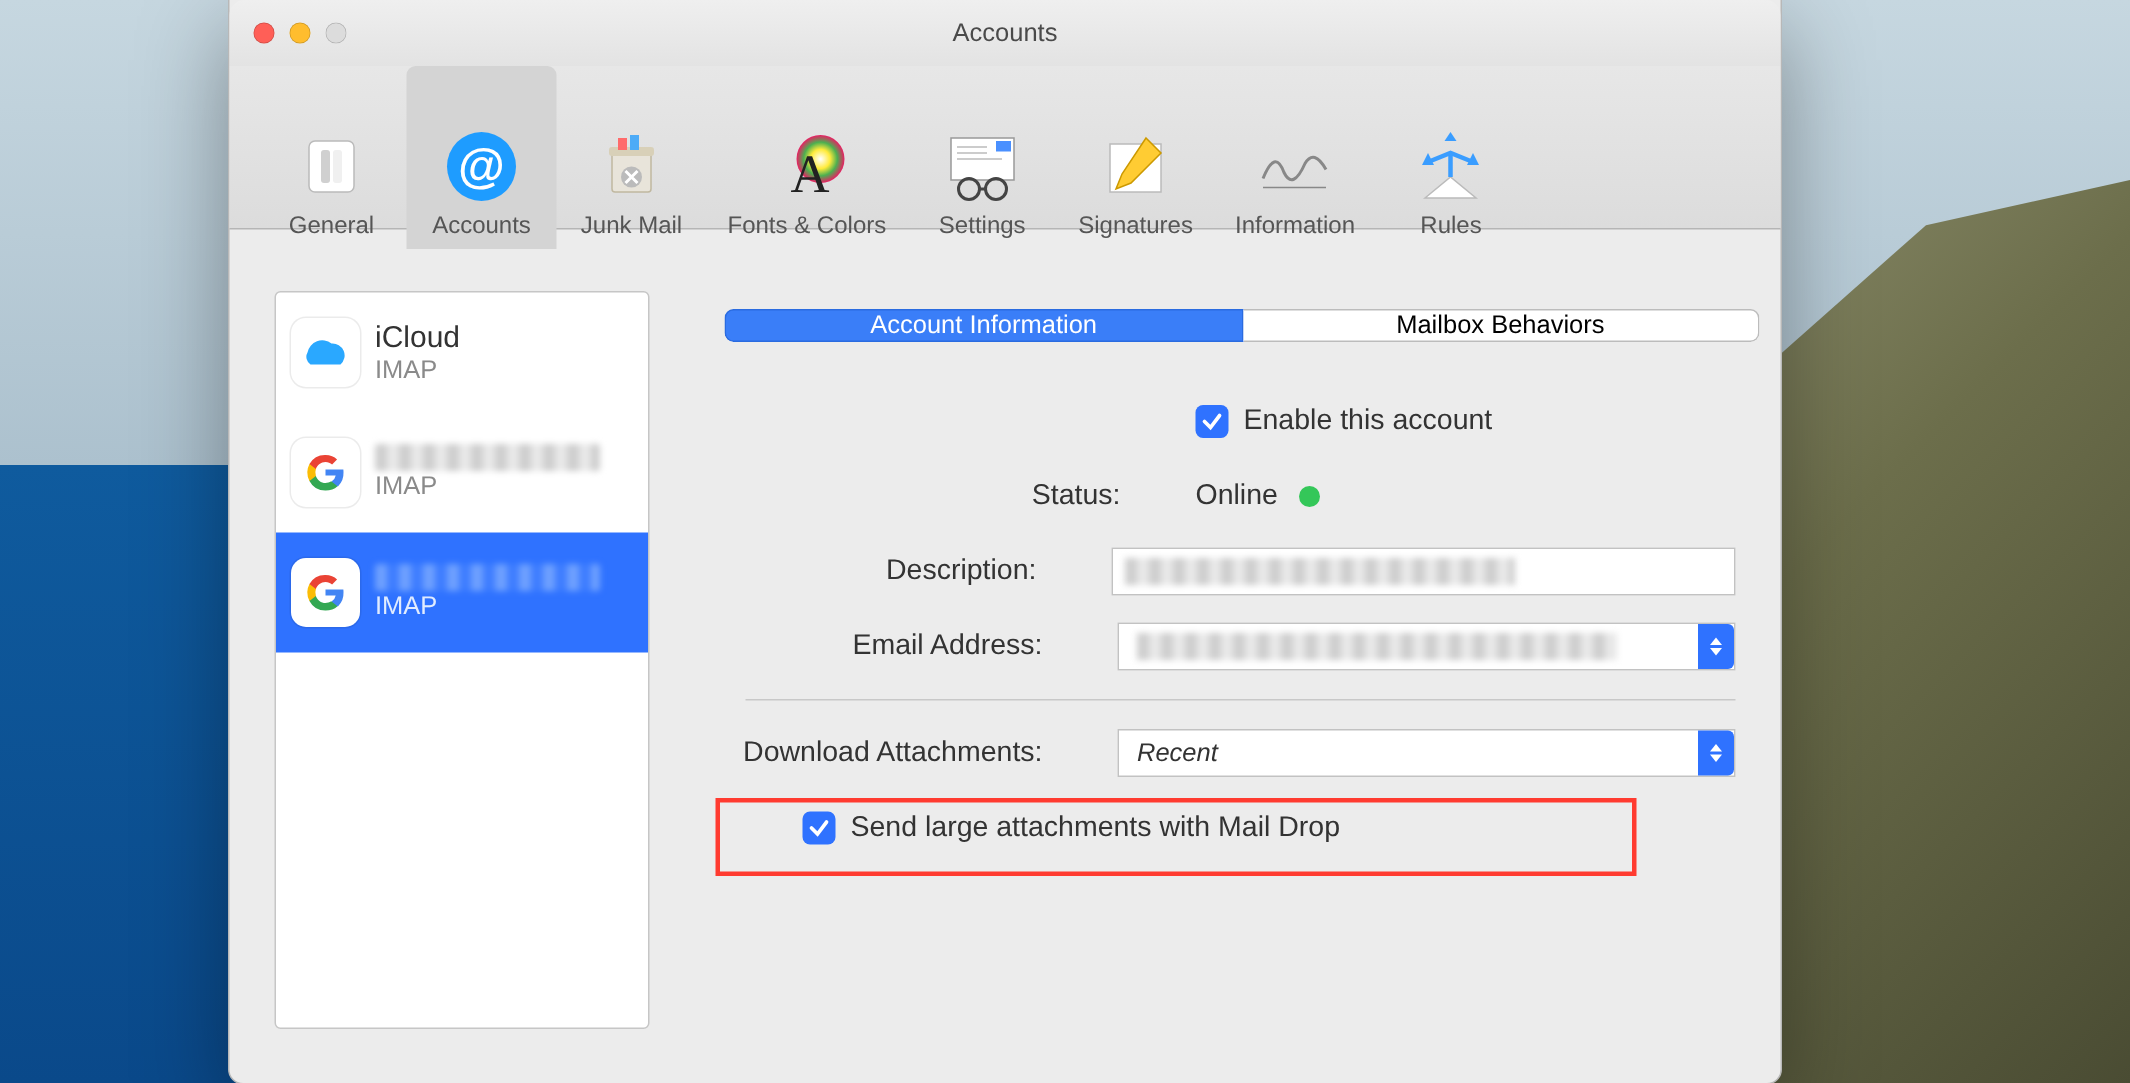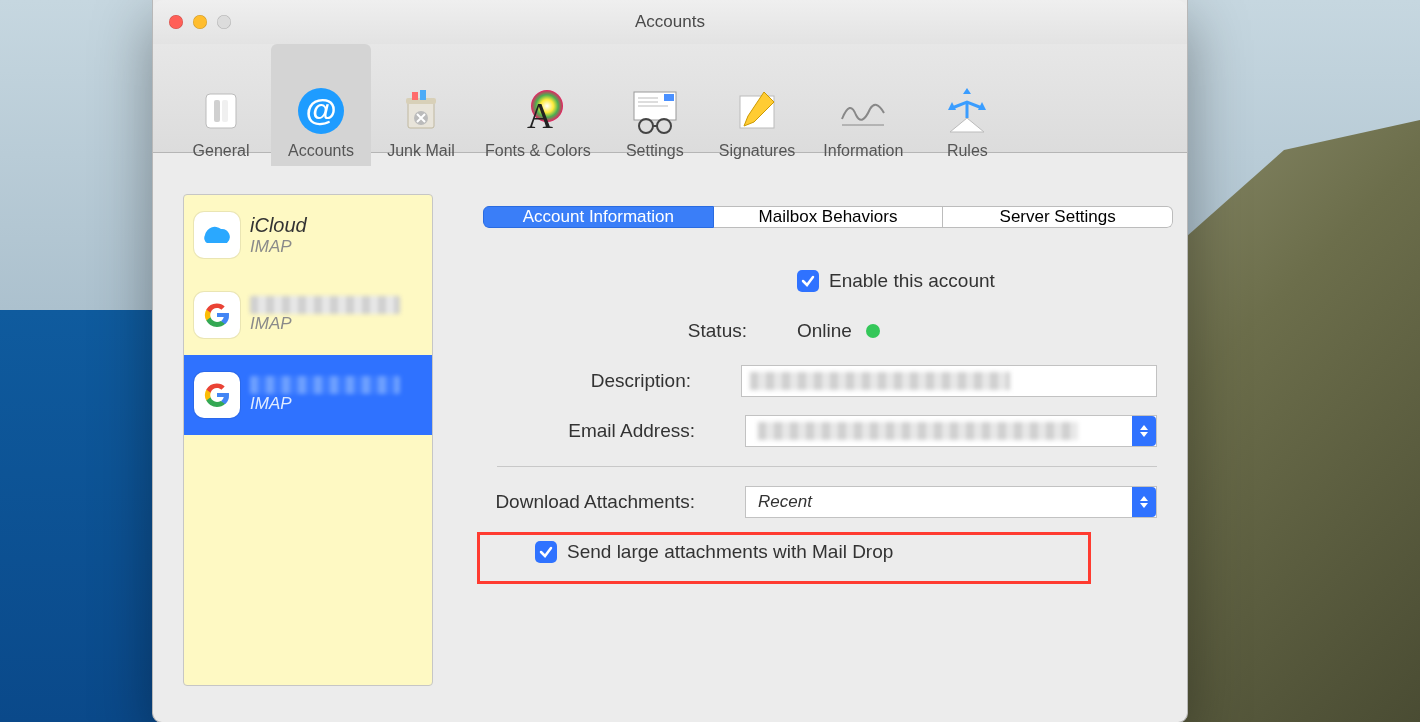--- a/index.html
+++ b/index.html
@@ -14,21 +14,21 @@
   .dot.red{background:#ff5f57;}
   .dot.yellow{background:#ffbd2e;}
   .dot.gray{background:#dcdcdc;}
   .wtitle{position:absolute;left:0;right:0;text-align:center;font-size:17px;color:#4a4a4a;}
   .toolbar{height:108px;background:linear-gradient(#e7e7e7,#dcdcdc);border-bottom:1px solid #b5b5b5;display:flex;align-items:flex-start;padding:0 18px;}
   .tool{display:flex;flex-direction:column;align-items:center;justify-content:flex-end;height:108px;padding:8px 14px 6px;min-width:72px;cursor:default;}
   .tool.selected{background:#d4d4d4;border-radius:6px 6px 0 0;}
   .tool .ticon{width:54px;height:54px;display:flex;align-items:center;justify-content:center;}
   .tool .tlabel{font-size:16px;color:#555;margin-top:4px;white-space:nowrap;}
   .content{position:absolute;top:152px;left:30px;right:30px;bottom:10px;}
-  .sidebar{position:absolute;left:0;top:42px;width:248px;height:490px;background:#fef9c3;border:1px solid #c6c6c6;border-radius:4px;overflow:hidden;font-style:italic;}
+  .sidebar{position:absolute;left:0;top:42px;width:248px;height:490px;background:#ffffff;border:1px solid #c6c6c6;border-radius:4px;overflow:hidden;}
   .acct{display:flex;align-items:center;height:80px;padding:0 10px;border-bottom:none;}
   .acct.selected{background:#2f72ff;color:#fff;}
   .acct .aicon{width:46px;height:46px;border-radius:10px;background:#fff;box-shadow:0 0 0 1px rgba(0,0,0,.08);display:flex;align-items:center;justify-content:center;margin-right:10px;flex:0 0 46px;}
   .acct .atxt{display:flex;flex-direction:column;line-height:1.2;}
   .acct .aname{font-size:20px;color:#333;}
   .acct .atype{font-size:17px;color:#8a8a8a;}
   .acct.selected .atype{color:#e1ecff;}
   .blurname{width:150px;height:18px;background:repeating-linear-gradient(90deg,#cfcfcf 0 8px,#e8e8e8 8px 16px);filter:blur(2px);border-radius:2px;}
   .acct.selected .blurname{background:repeating-linear-gradient(90deg,#6ea0ff 0 8px,#3e7dff 8px 16px);}
   .main{position:absolute;left:280px;right:0;top:0;bottom:0;}
@@ -217,21 +217,20 @@
             <span class="atype">IMAP</span>
           </div>
         </div>
       </div>
 
       <div class="main">
 
         <div class="tabs">
           <div class="tab selected">Account Information</div>
           <div class="tab">Mailbox Behaviors</div>
-          <div class="tab">Server Settings</div>
         </div>
 
         <div class="form">
 
           <div class="row">
             <div class="lbl"></div>
             <div class="fld">
               <div class="checkbox">
                 <svg width="14" height="14" viewBox="0 0 14 14">
                     <path d="M2 7 L6 11 L12 3" stroke="#fff" stroke-width="2.5" fill="none" stroke-linecap="round"></path>

